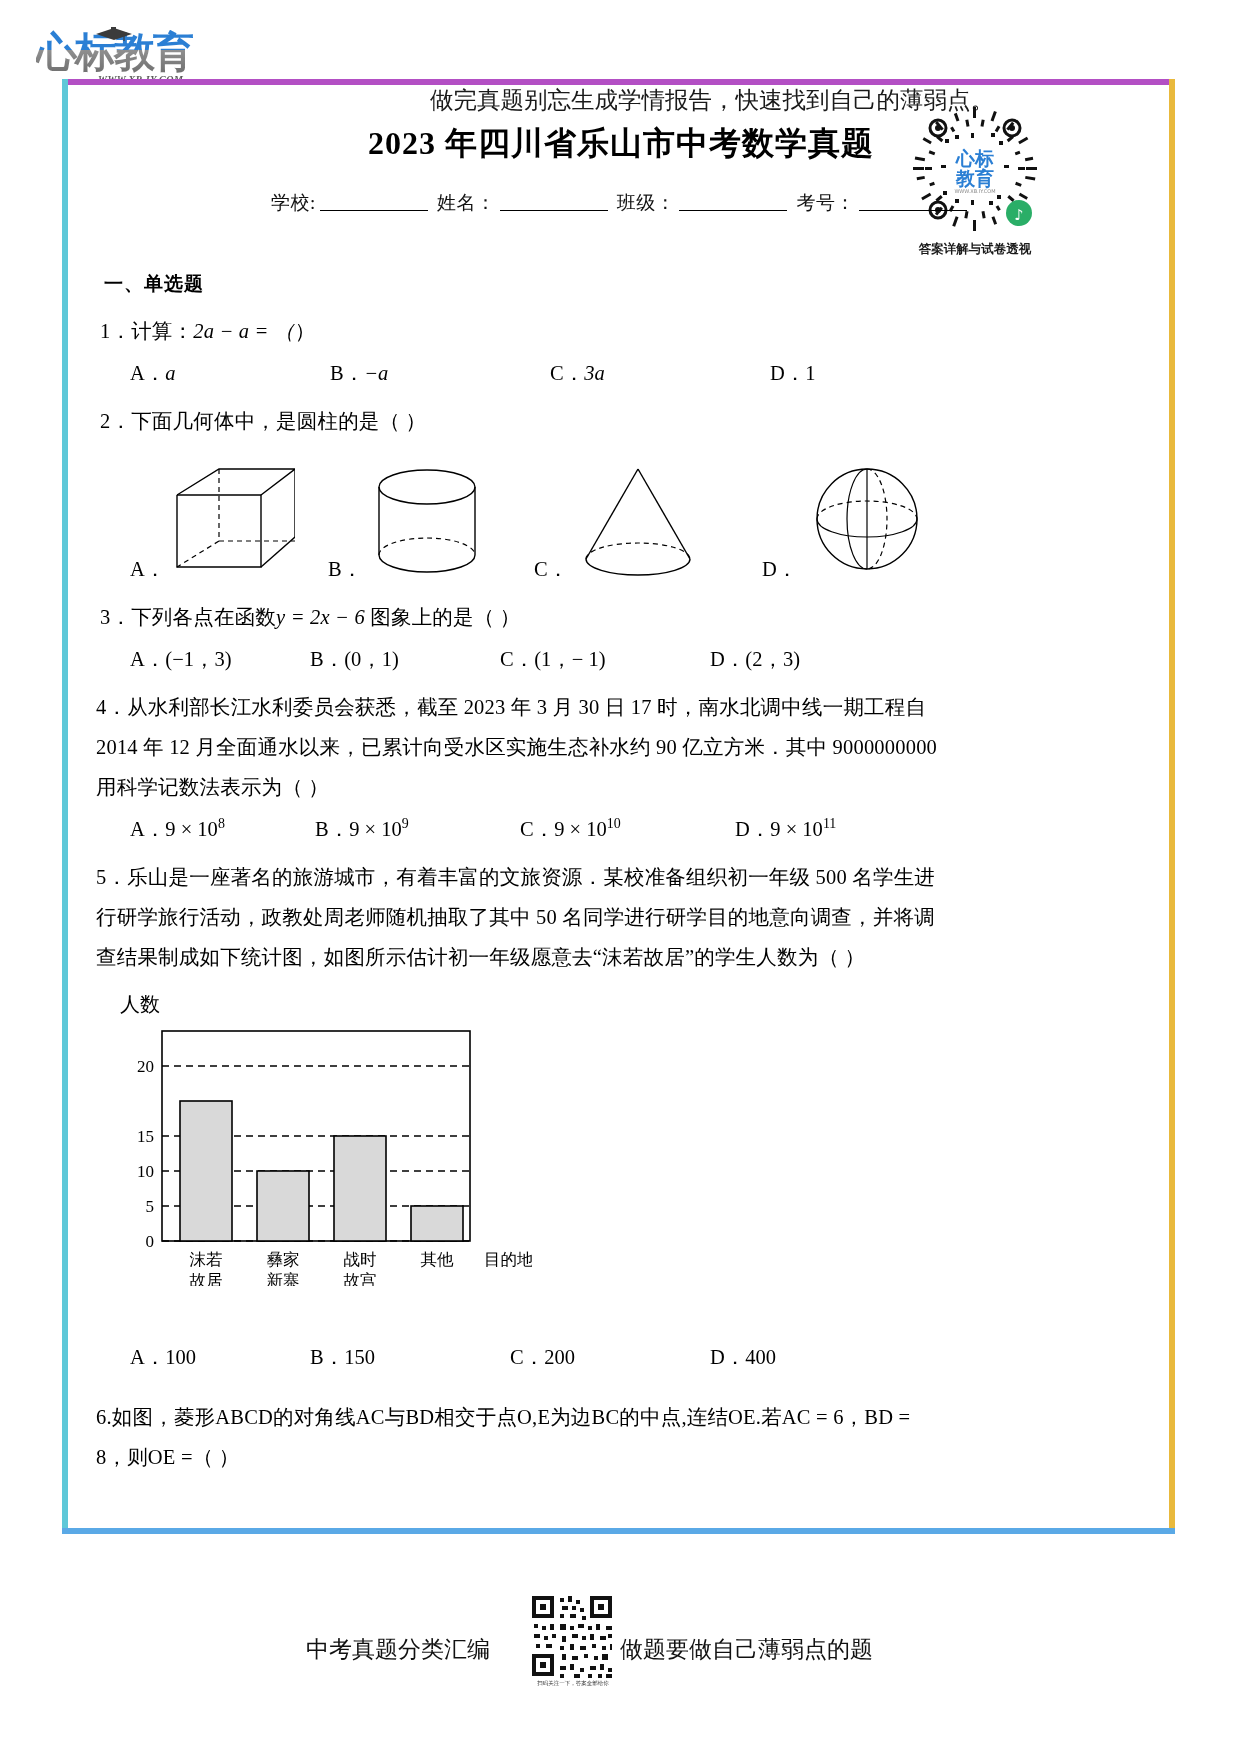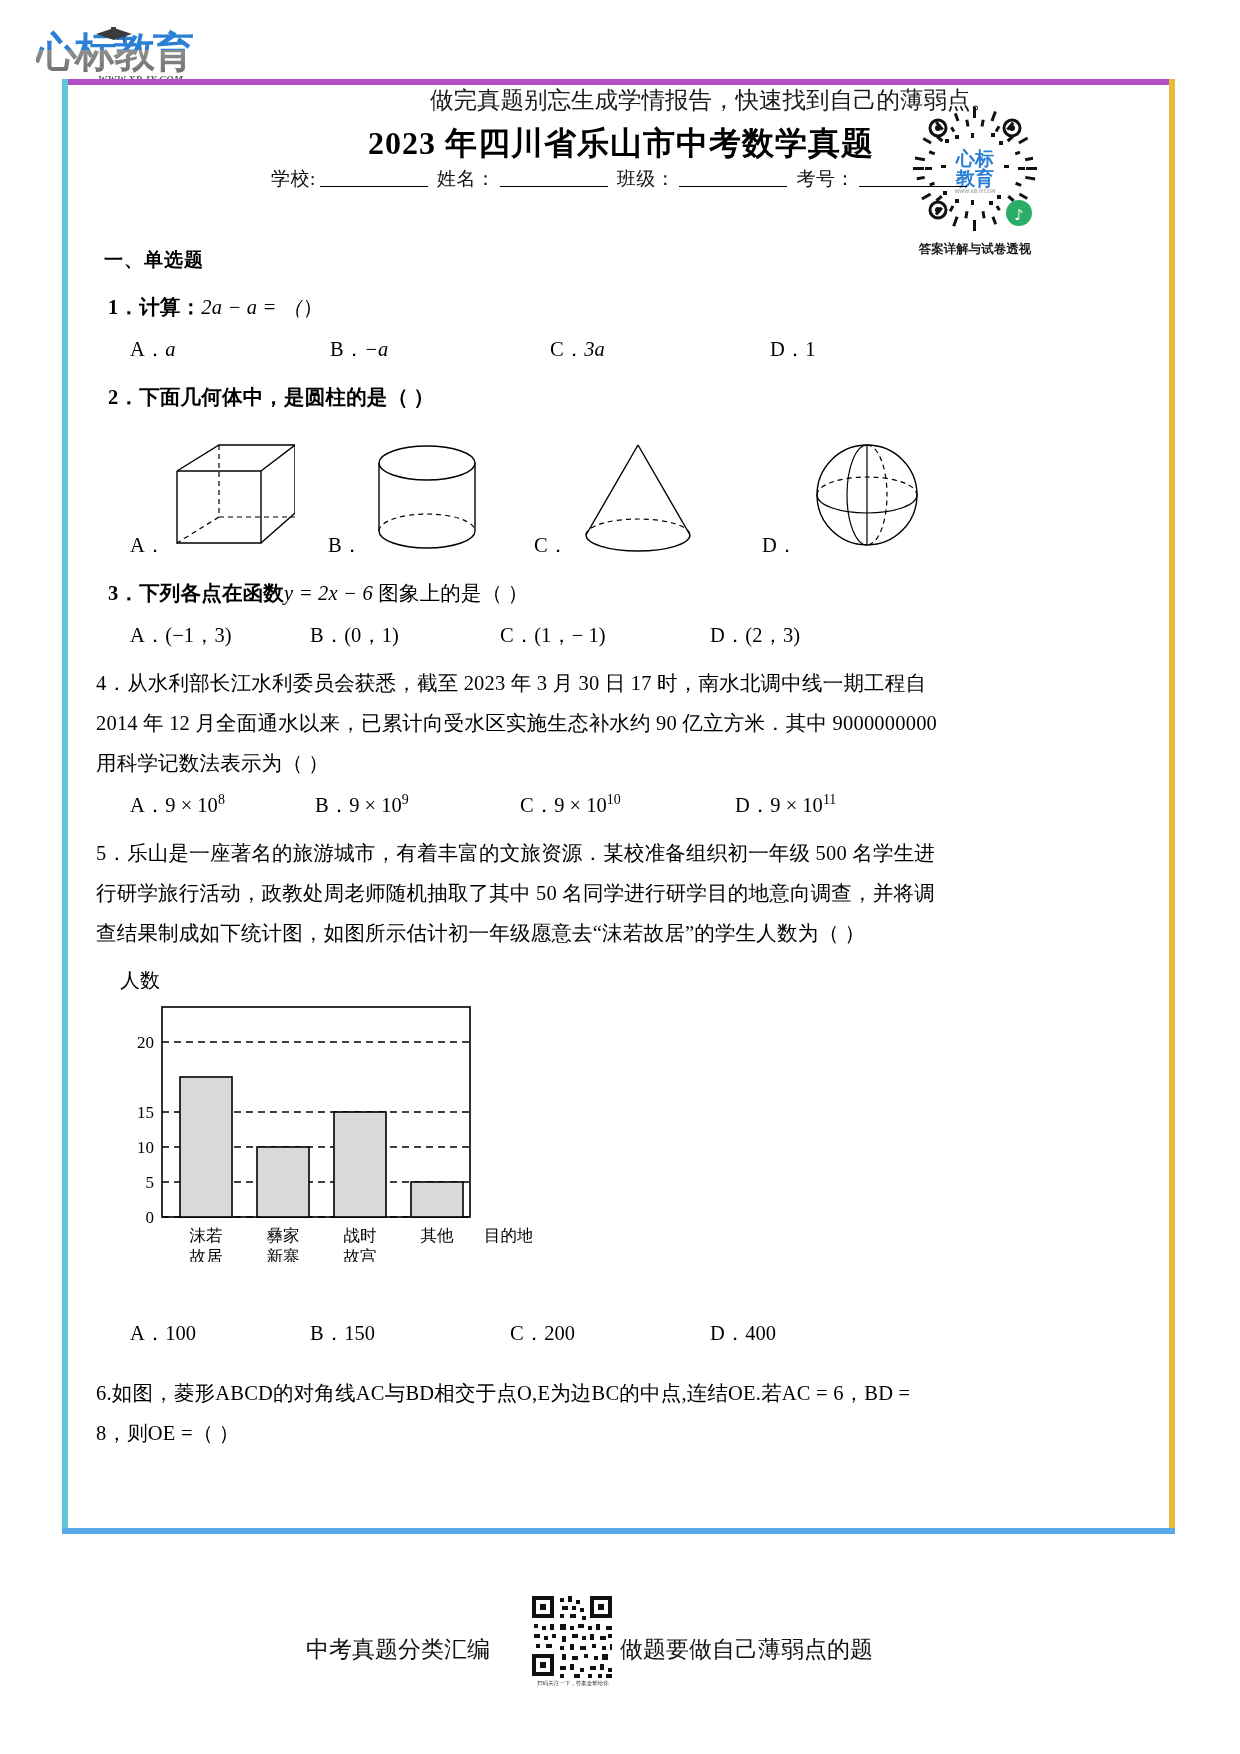--- a/index.html
+++ b/index.html
@@ -98,20 +98,21 @@
     text-align: center;
     font-family: "Liberation Serif", serif;
     font-weight: bold;
     font-size: 32px;
     letter-spacing: 1px;
     margin-top: 22px;
   }
   .exam-fields {
     text-align: center;
     font-size: 19px;
+    margin-top: 24px;
     letter-spacing: .5px;
     color: #111;
   }
   .exam-fields .blank {
     display: inline-block;
     border-bottom: 1.6px solid #000;
     width: 108px;
     margin: 0 4px;
     vertical-align: -2px;
   }
@@ -140,21 +141,21 @@
     font-size: 19px;
     margin: 55px 0 0 8px;
     letter-spacing: 1px;
   }
   .q {
     font-size: 20.5px;
     line-height: 40px;
     margin-top: 14px;
     letter-spacing: .2px;
   }
-  .q-stem { margin-left: 12px; font-weight: bold; }
+  .q-stem { margin-left: 4px; }
   .opts {
     display: flex;
     margin-top: 8px;
     margin-left: 34px;
     font-size: 20.5px;
   }
   .opts > div { flex: 0 0 auto; }
   .o1 { width: 200px; }
   .o2 { width: 220px; }
   .o3 { width: 220px; }

